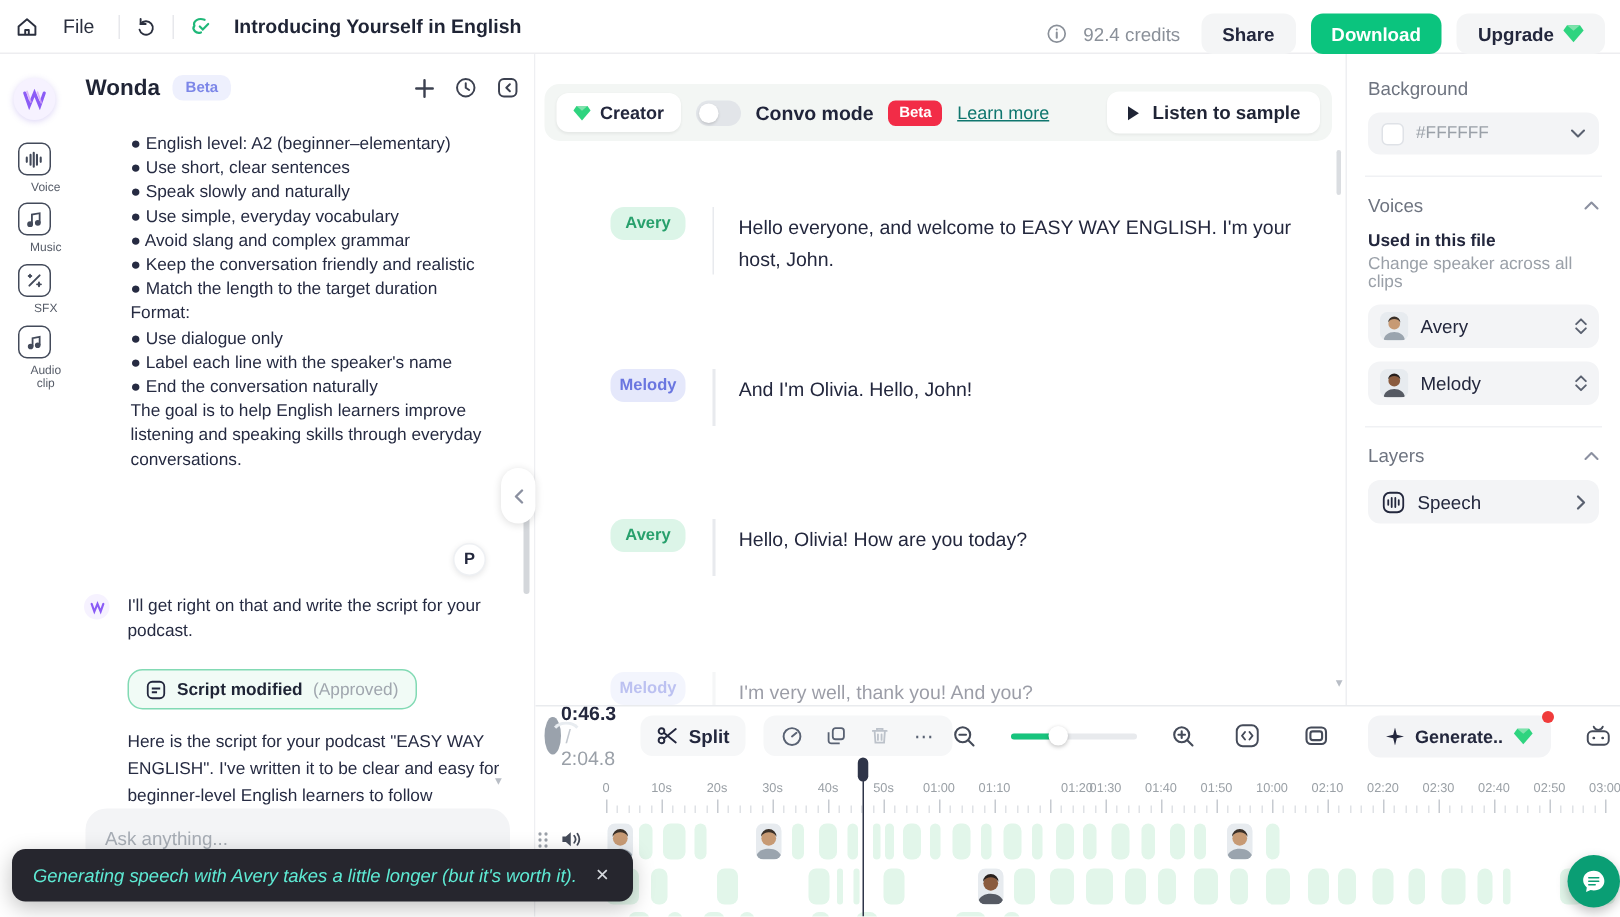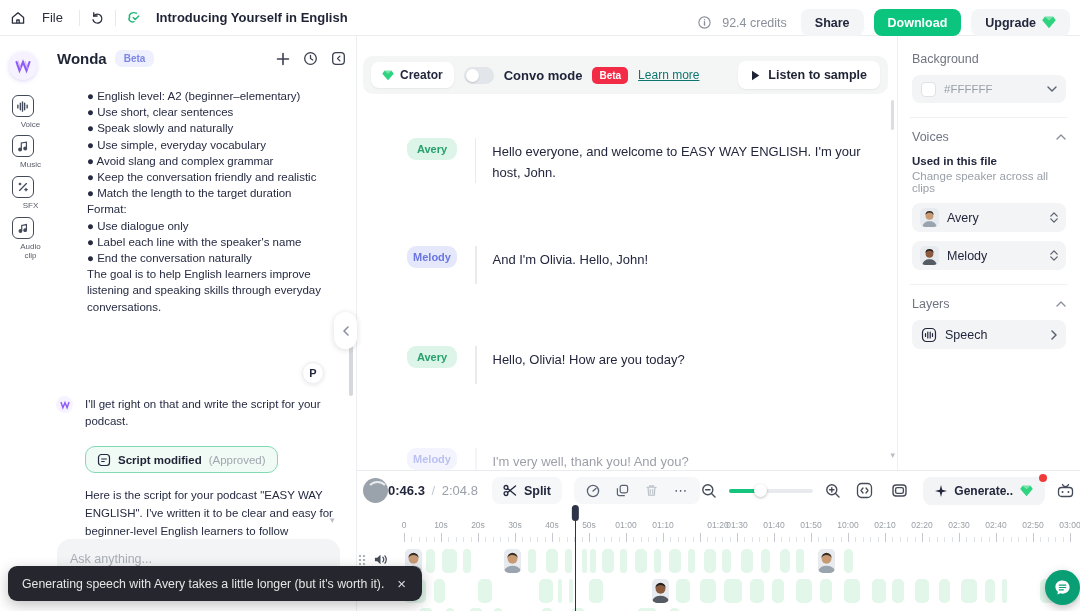--- a/index.html
+++ b/index.html
@@ -114,21 +114,21 @@
   .play-circle::after { content:""; position:absolute; left:3px; top:3px; width:19px; height:19px; border-radius:50%;
     border:2.5px solid transparent; border-top-color:#e8ecf0; }
   .tl-time { font-size:13px; }
   .tl-cur { font-weight:700; color:#23273d; }
   .tl-sep { color:#c3c8cf; margin:0 3px; }
   .tl-total { color:#9aa0a8; }
   .split-btn { margin-left:14px; display:flex; align-items:center; gap:7px; background:#f6f7f8; border-radius:8px;
     height:27px; padding:0 11px; font-size:12.5px; font-weight:700; color:#23273d; cursor:pointer; }
   .tl-icons { margin-left:12px; display:flex; align-items:center; gap:16px; background:#f6f7f8; border-radius:8px;
     height:27px; padding:0 12px; color:#596273; }
-  .tl-right { margin-left:auto; display:flex; align-items:center; gap:12px;justify-content:center; }
+  .tl-right { margin-left:auto; display:flex; align-items:center; gap:23px;justify-content:center; }
   .slider { width:84px; height:4px; background:#e8eaed; border-radius:2px; position:relative; cursor:pointer; }
   .slider .fill { position:absolute; left:0; top:0; height:4px; width:30px; background:#17c47d; border-radius:2px; }
   .slider .knob { position:absolute; left:25px; top:-4.5px; width:13px; height:13px; background:#fff; border-radius:50%;
     box-shadow:0 1px 3px rgba(0,0,0,.25); }
   .sq-icon { width:23px; height:23px; border-radius:7px; display:flex; align-items:center; justify-content:center;
     color:#454b59; cursor:pointer; }
   .gen-btn { position:relative; background:#f3f4f6; border-radius:8px; height:28px; display:flex; align-items:center;
     gap:7px; padding:0 12px; font-size:12px; font-weight:700; color:#23273d; cursor:pointer; }
   .gen-dot { position:absolute; right:-2px; top:-3px; width:8px; height:8px; border-radius:50%; background:#f03b3b; }
   .ruler { position:absolute; left:0; top:0; width:723px; height:141px; pointer-events:none; }
@@ -139,21 +139,21 @@
   .clip { position:absolute; top:0; height:24px; background:#e2f6ea; border-radius:5px; overflow:hidden; cursor:pointer; }
   .clip.has-avatar { background:#eef3f6; }
   .track-head { position:absolute; left:1px; top:82px; display:flex; align-items:center; gap:7px; color:#9aa0a8; }
   .playhead-line { position:absolute; top:42px; bottom:0; width:1.5px; background:#2e3448; z-index:3; }
   .playhead-head { position:absolute; top:34px; width:7px; height:16px; border-radius:3.5px; background:#2e3448;
     transform:translateX(-45%); z-index:3; cursor:grab; }
 
   
   .toast { position:absolute; left:8px; top:566px; width:414px; height:35px; background:#26262e; border-radius:9px;
     display:flex; align-items:center; padding:0 14px; z-index:40; box-shadow:0 4px 14px rgba(0,0,0,.25); }
-  .toast-msg { color:#e5e5e5; font-size:12.3px; }
+  .toast-msg { color:#5eead4; font-size:12.3px;font-style:italic; }
   .toast-x { margin-left:auto; color:#d6d9de; font-size:15px; cursor:pointer; padding:0 2px; }
   .chat-fab { position:absolute; left:1045px; top:570px; width:35px; height:35px; border-radius:50%;
     background:#0a9e74; z-index:40; display:flex; align-items:center; justify-content:center;
     box-shadow:0 3px 8px rgba(0,0,0,.25); cursor:pointer; }
 </style>
 </head>
 <body>
 
 <div class="topbar">
   <div class="tb-left">

